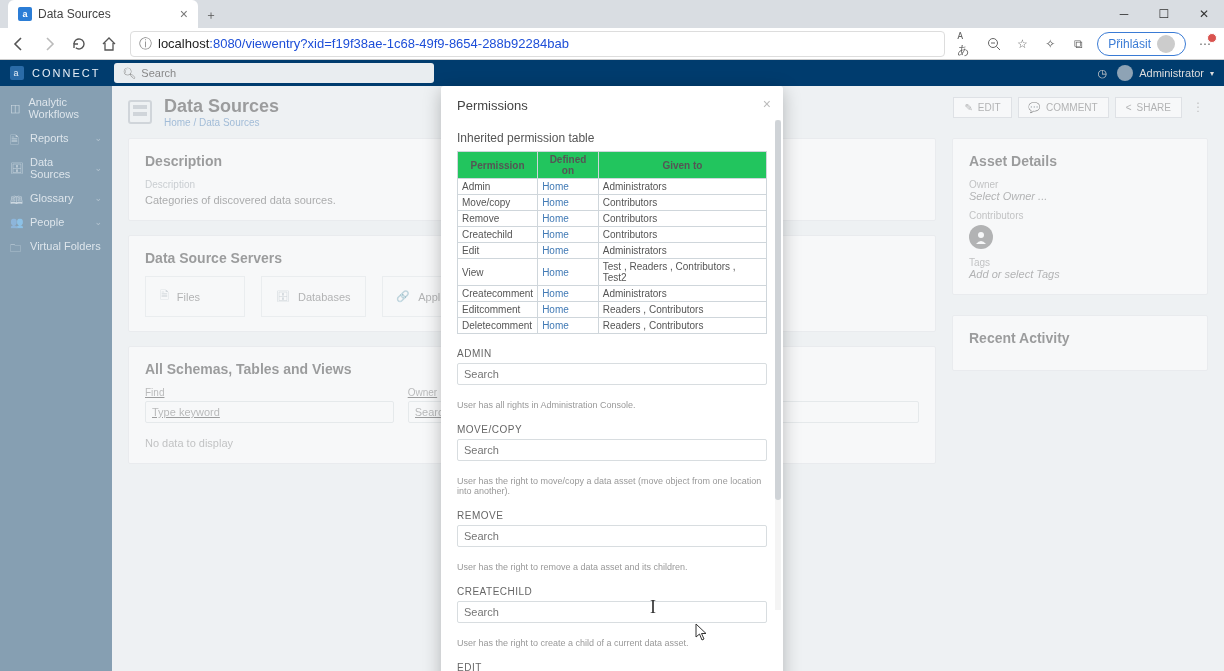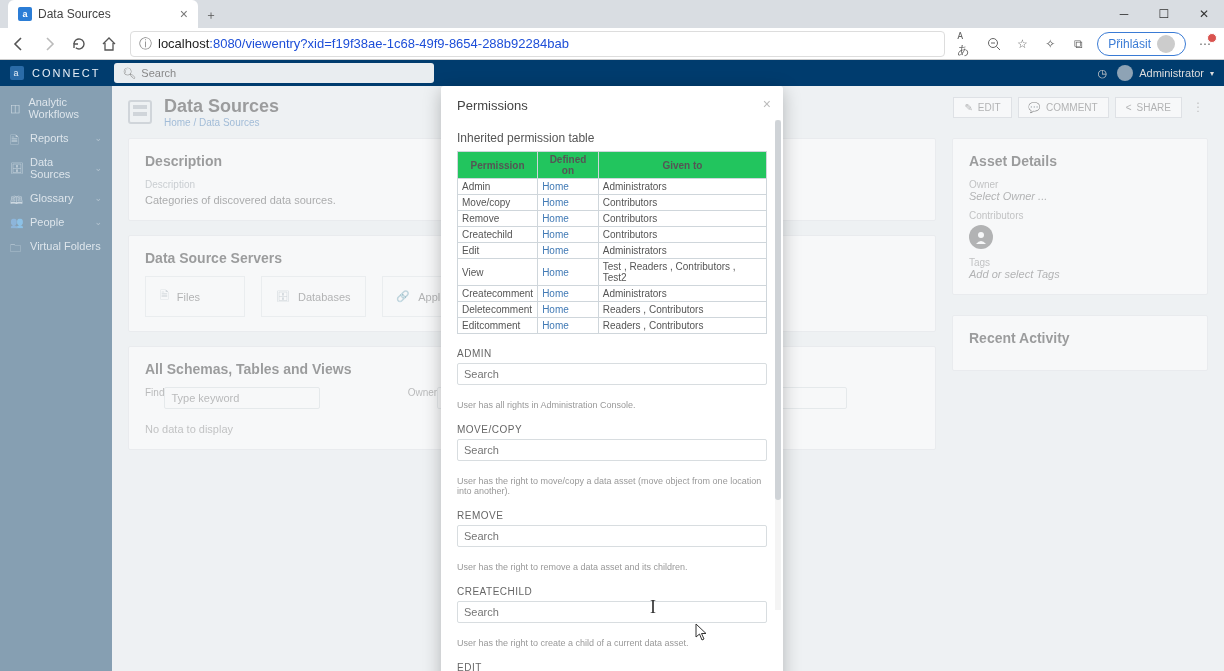--- a/index.html
+++ b/index.html
@@ -63,21 +63,21 @@
 .card { background:#fff; border:1px solid #dfe3e6; border-radius:2px; padding:14px 16px; font-size:12px;}
 .card h2 { font-size:14px; font-weight:600; margin-bottom:10px; color:#333;}
 .muted { color:#9aa1a7; font-size:10px; }
 .desc-txt { color:#555; font-size:11px; margin-top:4px;}
 
 .srv-row { display:flex; gap:16px; margin-top:10px;}
 .srv-item { border:1px solid #e2e6e9; padding:10px 14px; flex:0 0 100px; display:flex; align-items:center; gap:8px; color:#666; font-size:11px;}
 .srv-item .sic { color:#9aa7b1;}
 
 .filter-row { display:flex; gap:14px; margin-top:8px;}
-.filter-col { flex:1; display:flex; flex-direction:row;}
+.filter-col { flex:1; display:flex; flex-direction:column;text-decoration:underline;}
 .filter-col label { font-size:10px; color:#777; margin-bottom:3px;}
 .filter-col input { border:1px solid #d8dde0; padding:4px 6px; font-size:11px; border-radius:2px; color:#888;}
 .nodata { color:#888; font-size:11px; margin-top:14px;}
 
 .asset-label { font-size:10px; color:#888; margin-top:8px;}
 .asset-val { font-size:11px; color:#666; font-style:italic;}
 .avatar-circle { width:24px; height:24px; background:#666; border-radius:50%; display:flex; align-items:center; justify-content:center; color:#fff; margin-top:4px;}
 
 
 .overlay { position:absolute; top:86px; left:0; right:0; bottom:0; background:rgba(240,242,244,0.55); display:flex; justify-content:center; }
@@ -368,26 +368,26 @@
               <td>View</td>
               <td><a href="#">Home</a></td>
               <td>Test , Readers , Contributors , Test2</td>
             </tr>
             <tr>
               <td>Createcomment</td>
               <td><a href="#">Home</a></td>
               <td>Administrators</td>
             </tr>
             <tr>
+              <td>Editcomment</td>
+              <td><a href="#">Home</a></td>
+              <td>Readers , Contributors</td>
+            </tr>
+            <tr>
               <td>Deletecomment</td>
-              <td><a href="#">Home</a></td>
-              <td>Readers , Contributors</td>
-            </tr>
-            <tr>
-              <td>Editcomment</td>
               <td><a href="#">Home</a></td>
               <td>Readers , Contributors</td>
             </tr>
           </tbody>
       </table>
 
       <div class="perm-section">
         <div class="sec-title">ADMIN</div>
         <input class="search" placeholder="Search" style="">
         <div class="hint">User has all rights in Administration Console.</div>

